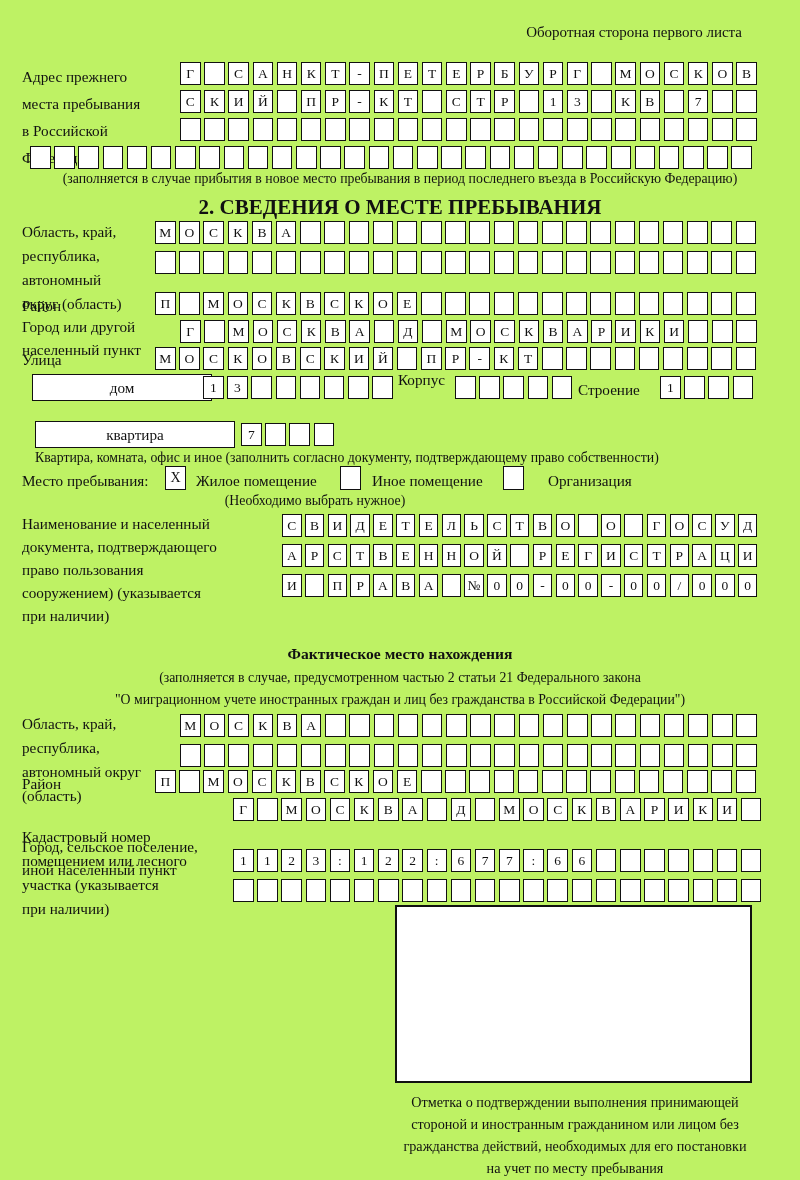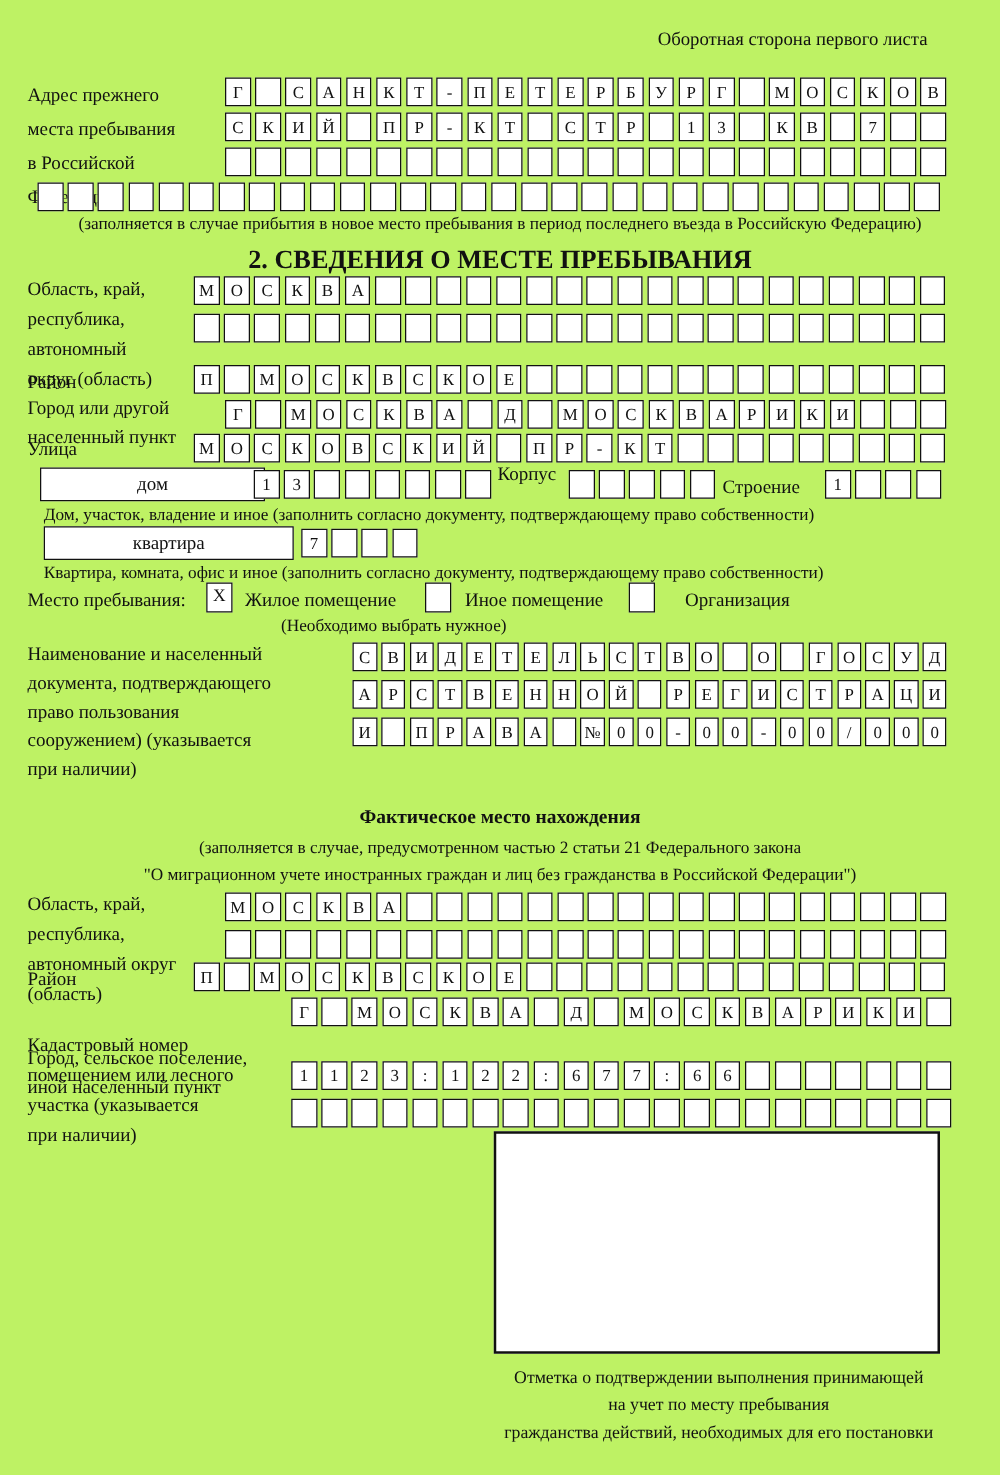--- a/index.html
+++ b/index.html
@@ -322,21 +322,20 @@
       <div class="cell"></div>
     </div>
   <div class="abs lbl" style="top:378px;left:578px;">Строение</div>
   <div class="grid" style="top:376px;left:660px;">
       <div class="cell">1</div>
       <div class="cell"></div>
       <div class="cell"></div>
       <div class="cell"></div>
     </div>
 
-  <div class="abs note" style="top:404px;left:35px;">Дом, участок, владение и иное (заполнить согласно документу, подтверждающему право собственности)</div>
 
   <div class="wideBox" style="top:421px;left:35px;width:200px;">квартира</div>
   <div class="grid" style="top:423px;left:241px;">
       <div class="cell">7</div>
       <div class="cell"></div>
       <div class="cell"></div>
       <div class="cell"></div>
     </div>
 
   <div class="abs note" style="top:450px;left:35px;">Квартира, комната, офис и иное (заполнить согласно документу, подтверждающему право собственности)</div>
@@ -600,17 +599,18 @@
       <div class="cell"></div>
       <div class="cell"></div>
       <div class="cell"></div>
       <div class="cell"></div>
       <div class="cell"></div>
     </div>
 
   <div class="markBox" style="top:905px;left:395px;width:357px;height:178px;"></div>
   <div class="abs" style="top:1091px;left:382px;width:386px;">
     <div class="capline">Отметка о подтверждении выполнения принимающей</div>
+    <div class="capline">стороной и иностранным гражданином или лицом без</div>
+    <div class="capline">гражданства действий, необходимых для его постановки</div>
     <div class="capline">на учет по месту пребывания</div>
-    <div class="capline">гражданства действий, необходимых для его постановки</div>
   </div>
 
 </div>
 
 </body></html>

